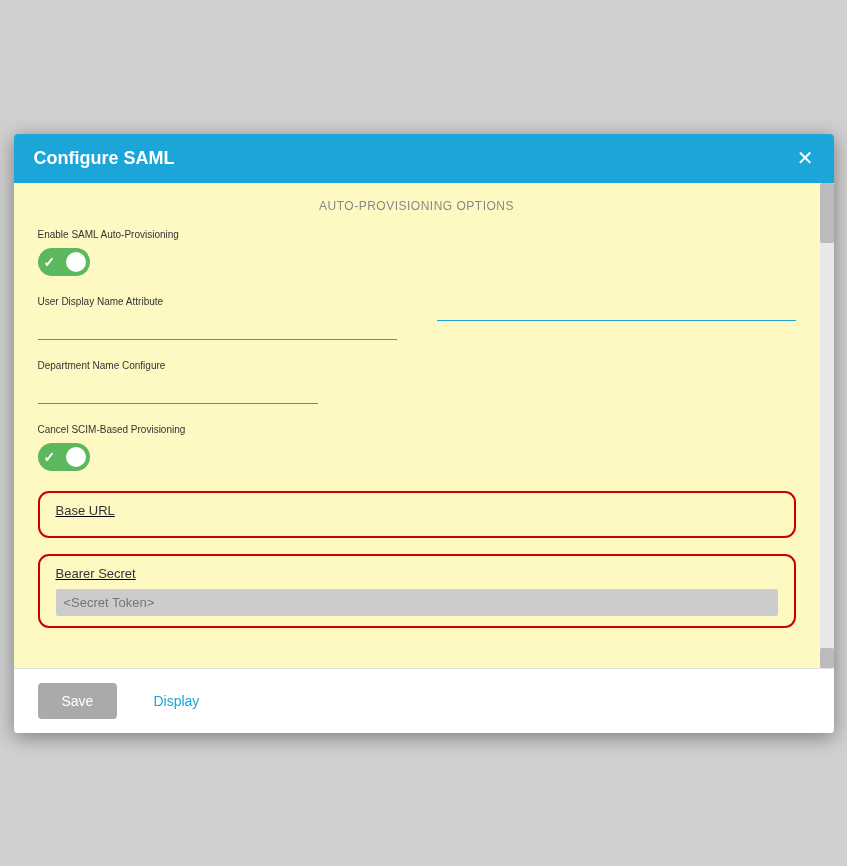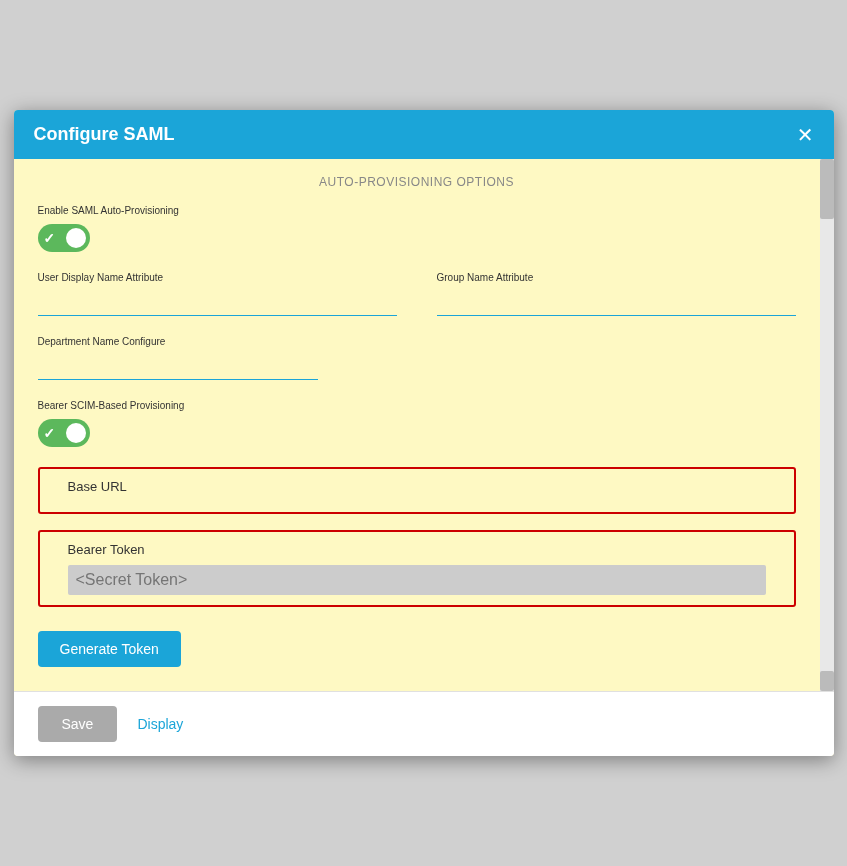--- a/index.html
+++ b/index.html
@@ -152,23 +152,24 @@
       position: absolute;
       right: 4px;
       top: 4px;
       width: 20px;
       height: 20px;
       border-radius: 50%;
       background: #fff;
     }
     .highlighted-box {
       border: 2px solid #cc0000;
-      border-radius: 3px;
-      padding: 10px 28px;
+      border-radius: 11px;
+      padding: 10px 16px;
       margin-bottom: 16px;
+      text-decoration: underline;
     }
     .highlighted-label {
       font-size: 13px;
       color: #333;
       margin-bottom: 8px;
       display: block;
     }
     .readonly-input {
       width: 100%;
       background: #cccccc;
@@ -178,41 +179,41 @@
       color: #555;
       border-radius: 2px;
       outline: none;
       cursor: default;
     }
     .readonly-input-wide {
       width: 100%;
       background: #cccccc;
       border: none;
       padding: 6px 8px;
-      font-size: 16px;
+      font-size: 13px;
       color: #555;
       border-radius: 2px;
       outline: none;
       cursor: default;
     }
     .generate-btn {
       background: #1ba5d8;
       color: #fff;
       border: none;
       padding: 10px 22px;
       border-radius: 4px;
       font-size: 14px;
       cursor: pointer;
       margin-top: 8px;
     }
     .modal-footer {
       border-top: 1px solid #e0e0e0;
       padding: 14px 24px;
       display: flex;
-      gap: 16px;
+      gap: 32px;
       align-items: center;
       flex-shrink: 0;
       background: #fff;
     }
     .save-btn {
       background: #aaa;
       color: #fff;
       border: none;
       padding: 10px 24px;
       border-radius: 4px;
@@ -258,58 +259,56 @@
         </div>
 
         
         <div class="form-group">
           <div class="form-row">
             <div class="form-col">
               <label class="form-label">User Display Name Attribute</label>
               <input class="form-input" type="text" value="" style="">
             </div>
             <div class="form-col">
-              <label class="form-label">Group Name Attribute</label>
               <input class="form-input" type="text" value="" style="">
             </div>
           </div>
         </div>
 
         
         <div class="form-group">
           <label class="form-label">Department Name Configure</label>
           <input class="form-input" type="text" value="" style="max-width: 280px;">
         </div>
 
         
         <div class="form-group">
-          <div class="form-label">Bearer SCIM-Based Provisioning</div>
+          <div class="form-label">Cancel SCIM-Based Provisioning</div>
           <div class="toggle-container">
             <div class="toggle">
               <div class="toggle-track">
                 <span class="toggle-check">✓</span>
                 <div class="toggle-thumb"></div>
               </div>
             </div>
           </div>
         </div>
 
         
         <div class="highlighted-box">
           <span class="highlighted-label">Base URL</span>
         </div>
 
         
         <div class="highlighted-box">
-          <span class="highlighted-label">Bearer Token</span>
+          <span class="highlighted-label">Bearer Secret</span>
           <input class="readonly-input-wide" type="text" readonly="" placeholder="&lt;Secret Token&gt;" style="">
         </div>
 
         
-        <button class="generate-btn">Generate Token</button>
 
       </div>
 
       <div class="scrollbar-track">
         <div class="scrollbar-thumb"></div>
         <div class="scrollbar-thumb-bottom"></div>
       </div>
     </div>
 
     <div class="modal-footer">

